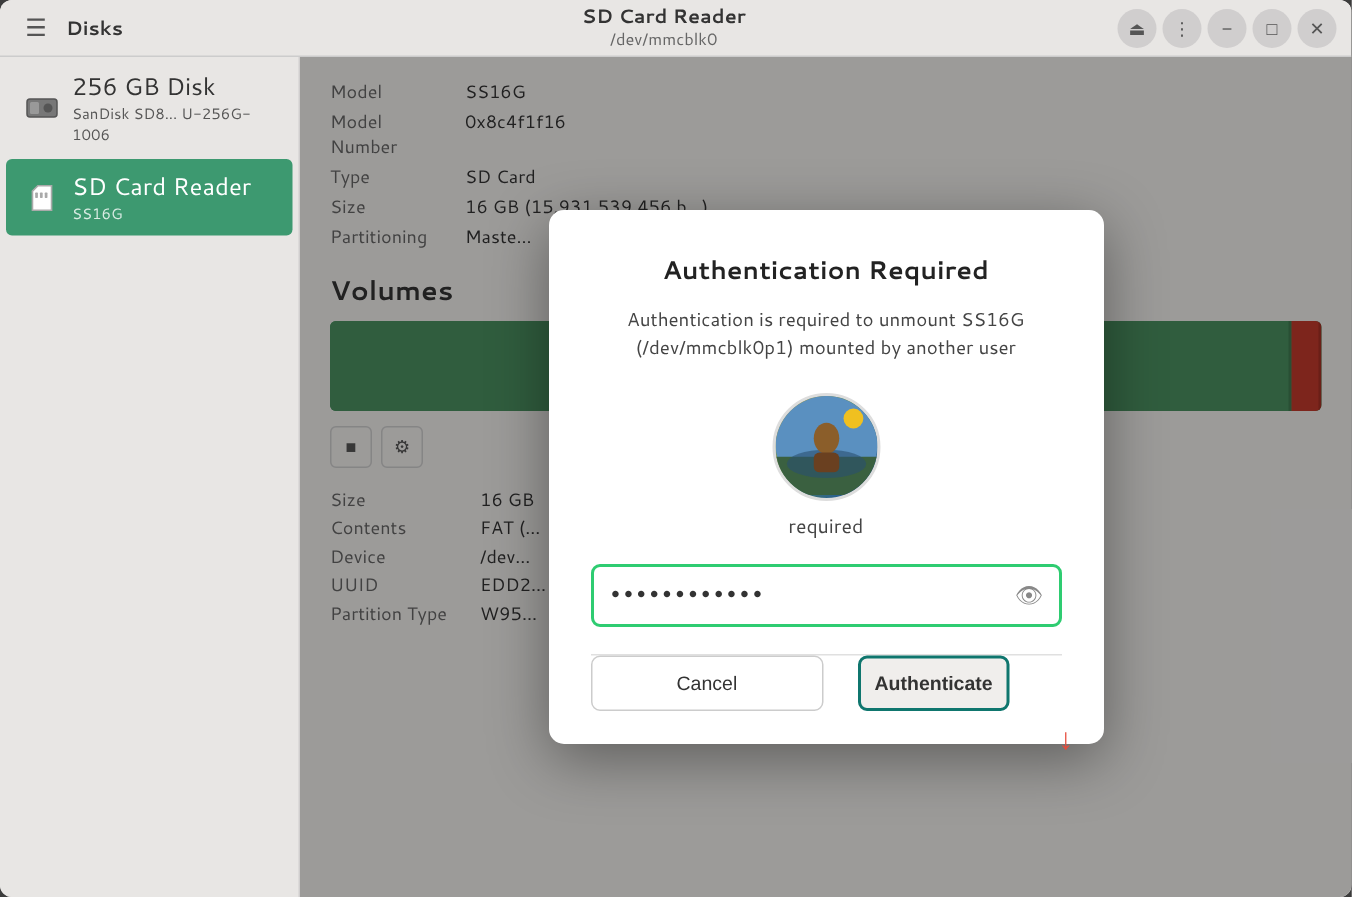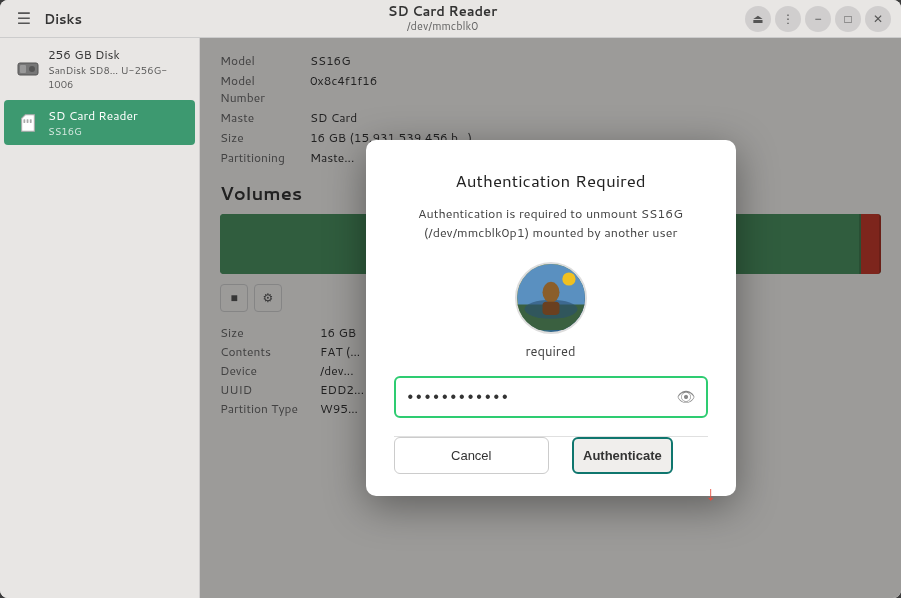--- a/index.html
+++ b/index.html
@@ -128,21 +128,21 @@
       flex-shrink: 0;
       display: flex;
       align-items: center;
       justify-content: center;
     }
     .sidebar-item .item-text {
       display: flex;
       flex-direction: column;
     }
     .sidebar-item .item-name {
-      font-size: 12px;
+      font-size: 16px;
       font-weight: 500;
     }
     .sidebar-item .item-sub {
       font-size: 10px;
       opacity: 0.8;
     }
 
     
     .main-panel {
       flex: 1;
@@ -251,21 +251,21 @@
       width: 370px;
       padding: 28px 28px 22px;
       box-shadow: 0 10px 40px rgba(0,0,0,0.4);
       display: flex;
       flex-direction: column;
       align-items: center;
       position: relative;
     }
     .dialog-title {
       font-size: 17px;
-      font-weight: 400;
+      font-weight: 700;
       color: #222;
       margin-bottom: 12px;
       text-align: right;
     }
     .dialog-message {
       font-size: 12.5px;
       color: #444;
       text-align: center;
       line-height: 1.5;
       margin-bottom: 20px;
@@ -418,21 +418,21 @@
       </div>
     </div>
 
     <div class="main-panel">
 
       <div class="device-info">
         <span class="info-label">Model</span>
         <span class="info-value">SS16G</span>
         <span class="info-label">Model Number</span>
         <span class="info-value">0x8c4f1f16</span>
-        <span class="info-label">Maste</span>
+        <span class="info-label">Type</span>
         <span class="info-value">SD Card</span>
         <span class="info-label">Size</span>
         <span class="info-value">16 GB (15,931,539,456 b...)</span>
         <span class="info-label">Partitioning</span>
         <span class="info-value">Maste...</span>
       </div>
 
       <div class="volumes-section">
         <div class="volumes-title">Volumes</div>
         <div class="partition-bar">

